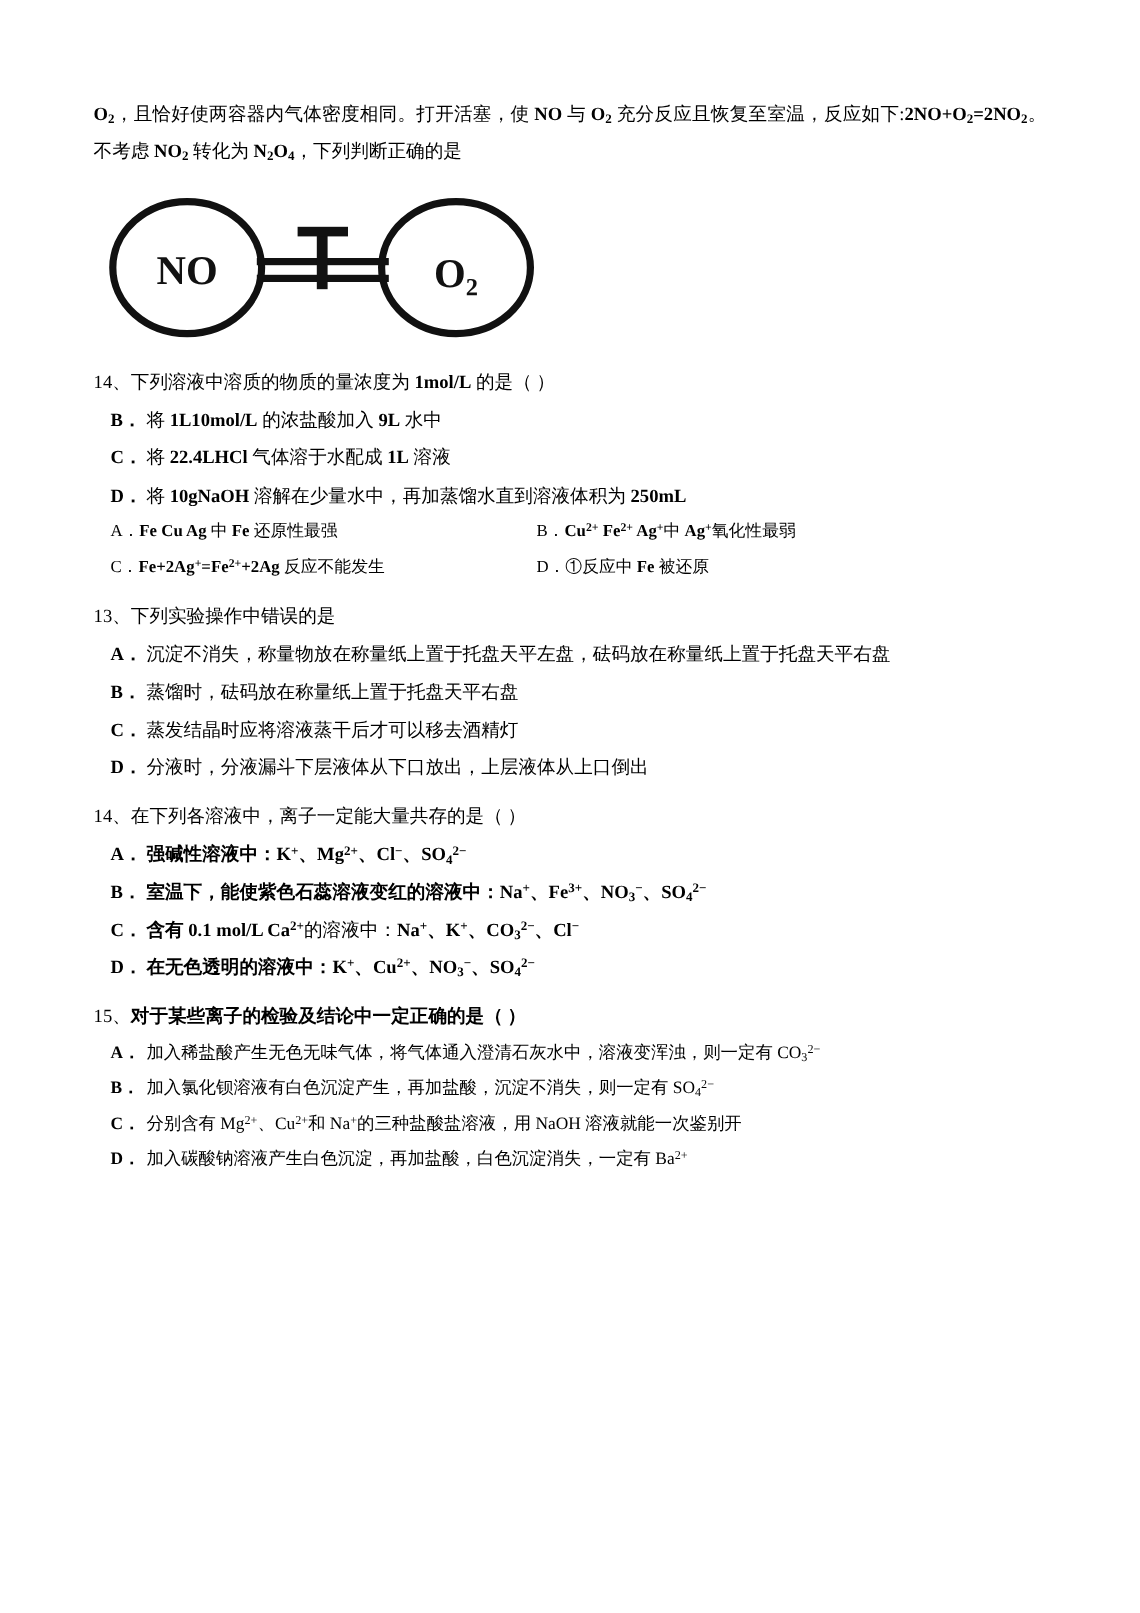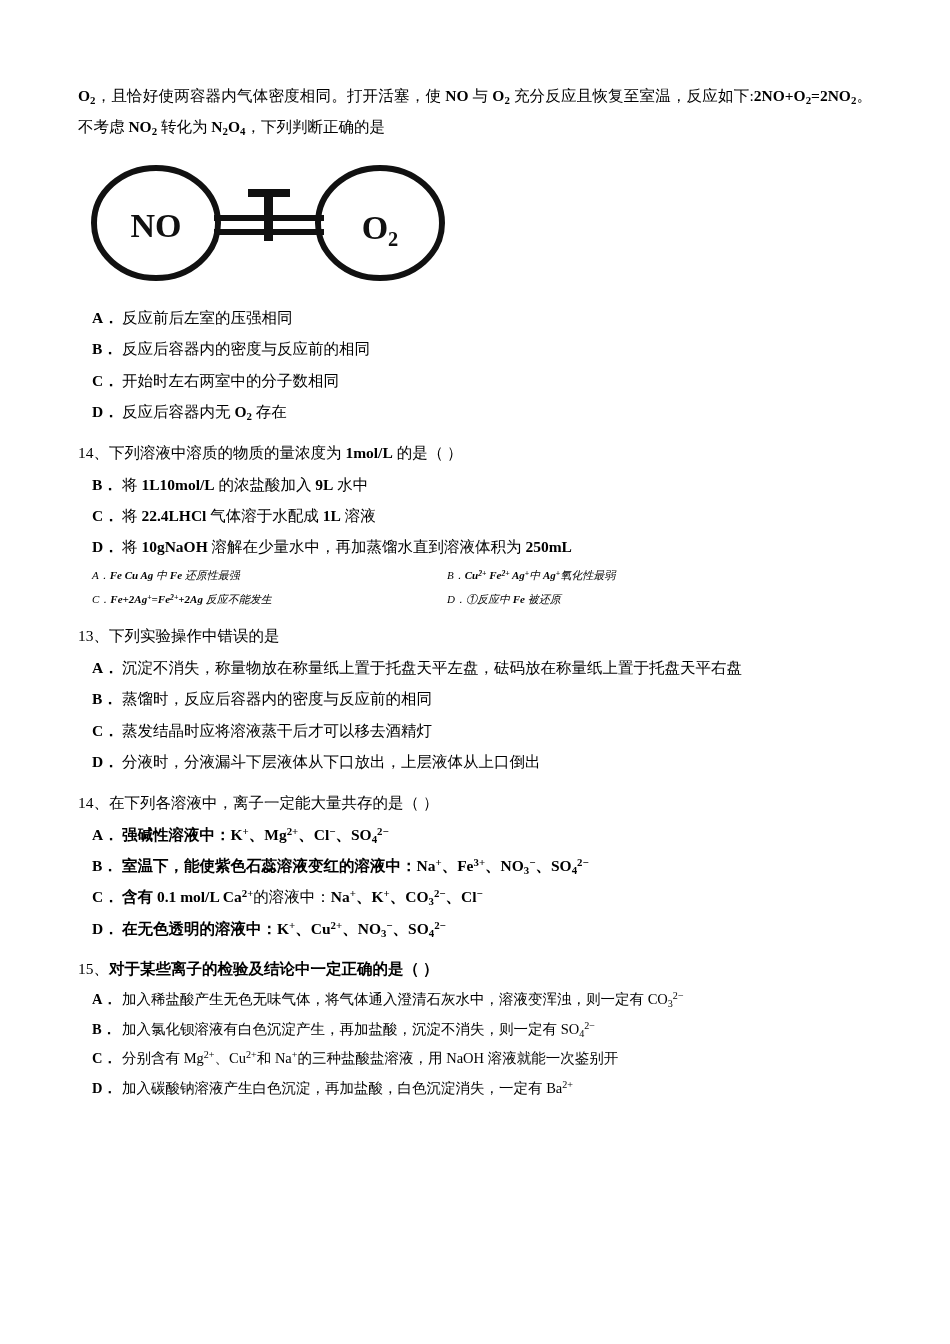--- a/index.html
+++ b/index.html
@@ -50,26 +50,25 @@
 
   .qline {
     font-size: 15.5px;
     line-height: 2.0;
     margin: 10px 0 2px 0;
   }
   .qnum { }
   .bold { font-weight: normal; }
 
   .tworow {
-    font-size: 11px;
+    font-size: 14px;
     line-height: 2.0;
     margin: 0 0 2px 0;
     display: flex;
     padding-left: 14px;
-    font-style: italic;
   }
   .tworow .c1 { width: 355px; }
   .tworow .c2 { }
 
   .small {
     font-size: 14.5px;
   }
 </style>
 </head>
 <body>
@@ -84,26 +83,20 @@
       <ellipse cx="292" cy="62" rx="62" ry="55" fill="none" stroke="#111" stroke-width="6"></ellipse>
       <rect x="126" y="54" width="110" height="6" fill="#111"></rect>
       <rect x="126" y="68" width="110" height="6" fill="#111"></rect>
       <rect x="176" y="34" width="9" height="46" fill="#111"></rect>
       <rect x="160" y="28" width="42" height="8" fill="#111"></rect>
       <text x="68" y="76" font-family="'Liberation Serif', serif" font-size="34" font-weight="bold" text-anchor="middle" fill="#111">NO</text>
       <text x="292" y="78" font-family="'Liberation Serif', serif" font-size="34" font-weight="bold" text-anchor="middle" fill="#111">O₂</text>
     </svg>
   </div>
 
-  <div>
-    <p class="opt opt-indent"><span class="lab">A．</span><span>反应前后左室的压强相同</span></p>
-    <p class="opt opt-indent"><span class="lab">B．</span><span>反应后容器内的密度与反应前的相同</span></p>
-    <p class="opt opt-indent"><span class="lab">C．</span><span>开始时左右两室中的分子数相同</span></p>
-    <p class="opt opt-indent"><span class="lab">D．</span><span>反应后容器内无 <b>O<sub>2</sub></b> 存在</span></p>
-  </div>
 
   <p class="qline"><span class="qnum">14、</span><span class="bold">下列溶液中溶质的物质的量浓度为 <b>1mol/L</b> 的是（    ）</span></p>
   <div>
     <p class="opt opt-indent"><span class="lab">B．</span><span>将 <b>1L10mol/L</b> 的浓盐酸加入 <b>9L</b> 水中</span></p>
     <p class="opt opt-indent"><span class="lab">C．</span><span>将 <b>22.4LHCl</b> 气体溶于水配成 <b>1L</b> 溶液</span></p>
     <p class="opt opt-indent"><span class="lab">D．</span><span>将 <b>10gNaOH</b> 溶解在少量水中，再加蒸馏水直到溶液体积为 <b>250mL</b></span></p>
   </div>
 
   <div>
     <div class="tworow">
@@ -112,21 +105,21 @@
     </div>
     <div class="tworow">
       <div class="c1"><span class="lab">C．</span><span><b>Fe+2Ag<sup>+</sup>=Fe<sup>2+</sup>+2Ag</b> 反应不能发生</span></div>
       <div class="c2"><span class="lab">D．</span><span>①反应中 <b>Fe</b> 被还原</span></div>
     </div>
   </div>
 
   <p class="qline"><span class="qnum">13、</span><span>下列实验操作中错误的是</span></p>
   <div>
     <p class="opt opt-indent"><span class="lab">A．</span><span>沉淀不消失，称量物放在称量纸上置于托盘天平左盘，砝码放在称量纸上置于托盘天平右盘</span></p>
-    <p class="opt opt-indent"><span class="lab">B．</span><span>蒸馏时，反应后容器内的密度与反应前的相同</span></p>
+    <p class="opt opt-indent"><span class="lab">B．</span><span>蒸馏时，砝码放在称量纸上置于托盘天平右盘</span></p>
     <p class="opt opt-indent"><span class="lab">C．</span><span>蒸发结晶时应将溶液蒸干后才可以移去酒精灯</span></p>
     <p class="opt opt-indent"><span class="lab">D．</span><span>分液时，分液漏斗下层液体从下口放出，上层液体从上口倒出</span></p>
   </div>
 
   <p class="qline"><span class="qnum">14、</span><span class="bold">在下列各溶液中，离子一定能大量共存的是（    ）</span></p>
   <div>
     <p class="opt opt-indent"><span class="lab">A．</span><span><b>强碱性溶液中：K<sup>+</sup>、Mg<sup>2+</sup>、Cl<sup>−</sup>、SO<sub>4</sub><sup>2−</sup></b></span></p>
     <p class="opt opt-indent"><span class="lab">B．</span><span><b>室温下，能使紫色石蕊溶液变红的溶液中：Na<sup>+</sup>、Fe<sup>3+</sup>、NO<sub>3</sub><sup>−</sup>、SO<sub>4</sub><sup>2−</sup></b></span></p>
     <p class="opt opt-indent"><span class="lab">C．</span><span><b>含有 0.1 mol/L Ca<sup>2+</sup></b>的溶液中：<b>Na<sup>+</sup>、K<sup>+</sup>、CO<sub>3</sub><sup>2−</sup>、Cl<sup>−</sup></b></span></p>
     <p class="opt opt-indent"><span class="lab">D．</span><span><b>在无色透明的溶液中：K<sup>+</sup>、Cu<sup>2+</sup>、NO<sub>3</sub><sup>−</sup>、SO<sub>4</sub><sup>2−</sup></b></span></p>

